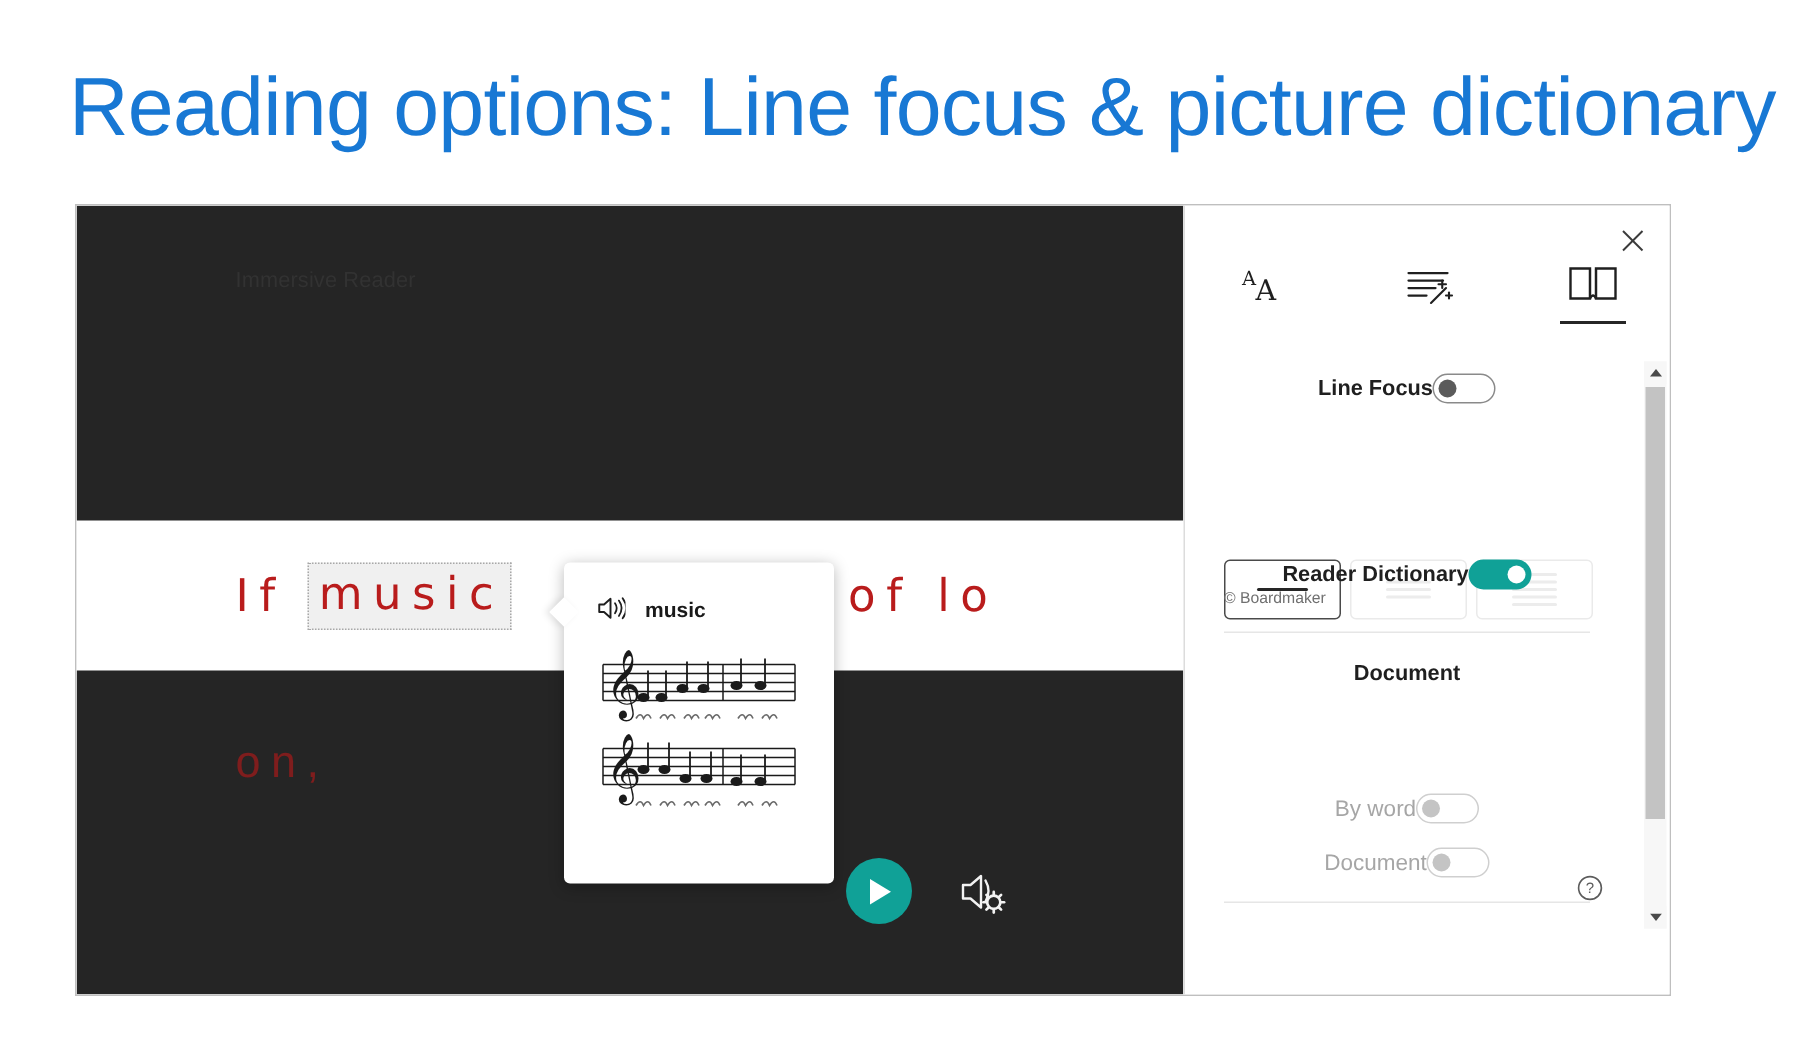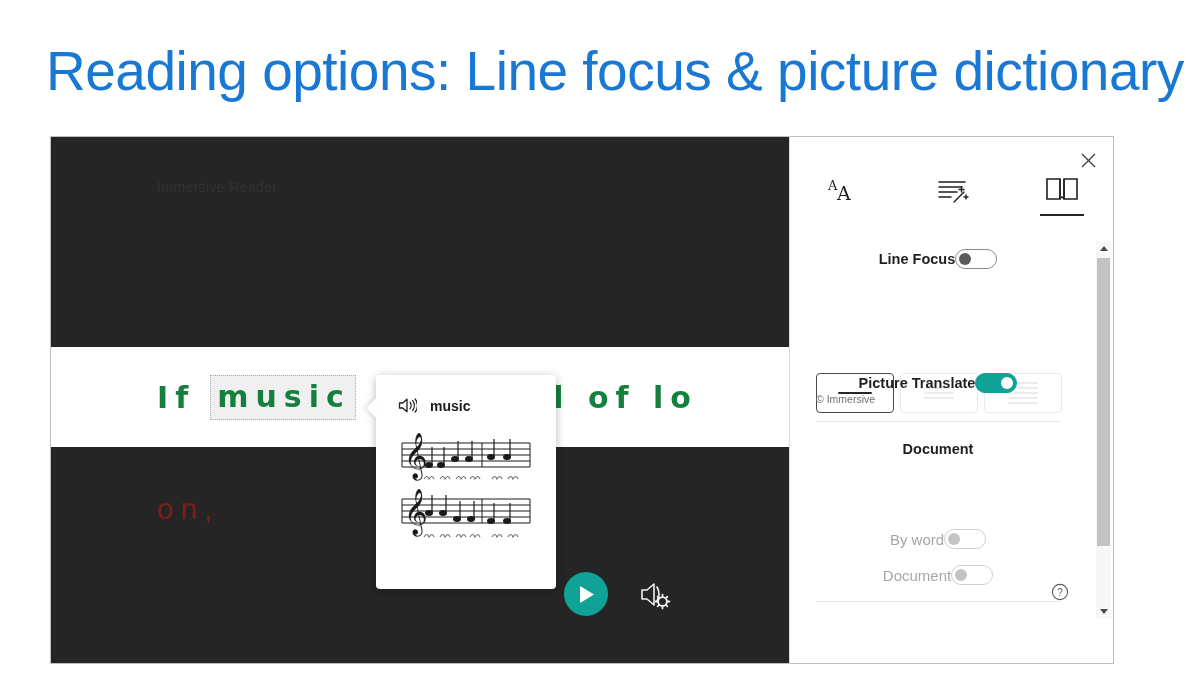--- a/index.html
+++ b/index.html
@@ -75,24 +75,23 @@
     left: 0;
     top: 210px;
     width: 738px;
     height: 100px;
     display: flex;
     align-items: center;
     padding-left: 106px;
     box-sizing: border-box;
     font-size: 30px;
     letter-spacing: 7px;
-    color: #15803d;
+    color: #b91c1c;
     white-space: nowrap;
     font-family: "DejaVu Sans", sans-serif;
-    font-weight: bold;
   }
   #focus-line-text .word-plain { }
   #focus-line-text .word-highlight {
     background: #f0f0f0;
     border: 1px dotted #a8a8a8;
     padding: 3px 4px 5px 6px;
     margin: 0 1px;
   }
 
   
@@ -598,26 +597,26 @@
           <div class="focus-option inactive">
             <span class="bar"></span>
             <span class="bar"></span>
             <span class="bar"></span>
             <span class="bar"></span>
             <span class="bar"></span>
           </div>
         </div>
 
         <div class="setting-row" style="top:144px">
-          <span class="setting-label">Picture Translate</span>
+          <span class="setting-label">Reader Dictionary</span>
           <span class="toggle on">
             <span class="knob"></span>
           </span>
         </div>
-        <div class="setting-sub" style="top:164px">© Immersive</div>
+        <div class="setting-sub" style="top:164px">© Boardmaker</div>
 
         <div class="divider" style="top:192px"></div>
 
         <div class="setting-row" style="top:212px">
           <span class="setting-label">Document</span>
         </div>
 
 
         <div class="setting-row" style="top:300px">
           <span class="setting-label disabled">By word</span>

